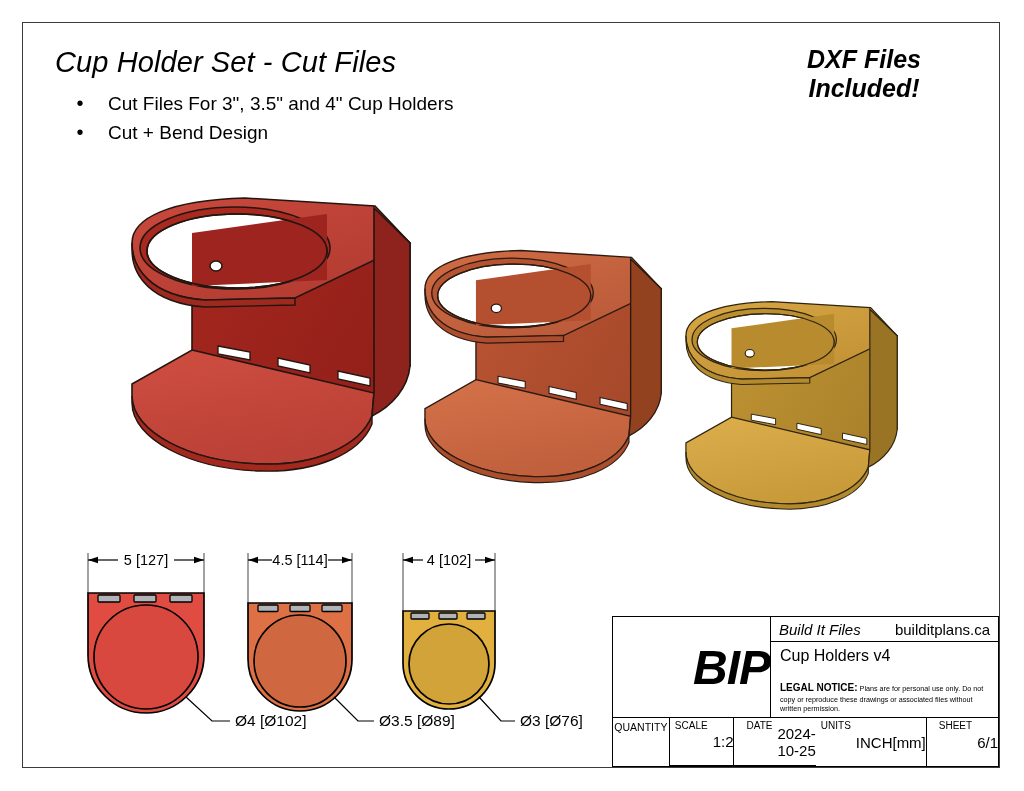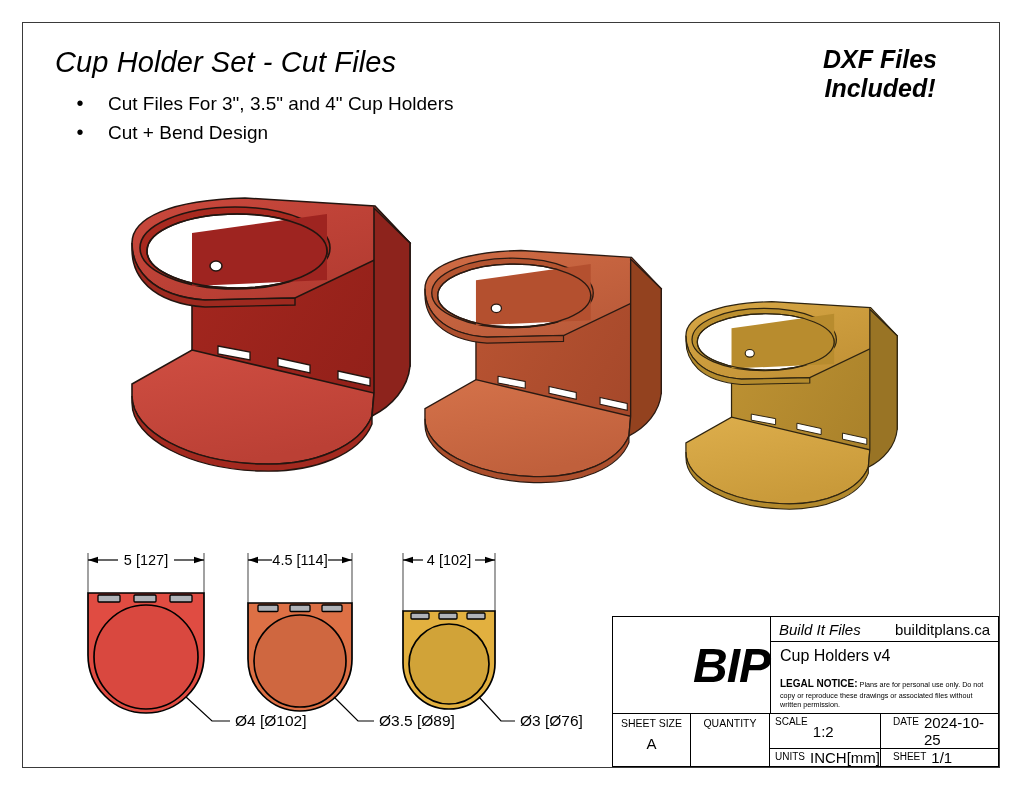--- a/index.html
+++ b/index.html
@@ -8,21 +8,21 @@
 
   #sheet{position:absolute;left:0;top:0;width:1024px;height:589px;background:#fff;}
 
   
   #frame{position:absolute;left:22px;top:22px;width:978px;height:746px;
          border:1.6px solid #3a3a3a;box-sizing:border-box;background:#fff;}
 
   
   #title-main{position:absolute;left:55px;top:46px;font-size:29px;font-style:italic;
               letter-spacing:.1px;white-space:nowrap;}
-  #dxf-note{position:absolute;right:24px;top:45px;width:240px;text-align:center;
+  #dxf-note{position:absolute;right:40px;top:45px;width:240px;text-align:center;
             font-size:25px;font-weight:bold;font-style:italic;line-height:1.16;}
   #dxf-note span{display:block;}
   #bullets{position:absolute;left:52px;top:92px;width:560px;}
   .bullet-row{display:flex;align-items:flex-start;height:29px;}
   .bullet-dot{width:56px;text-align:center;font-size:20px;line-height:22px;}
   .bullet-txt{font-size:19px;line-height:24px;white-space:nowrap;}
 
   
   .iso{position:absolute;}
   .iso svg{display:block;overflow:visible;}
@@ -49,21 +49,21 @@
   #tb-partwrap{flex:1;display:flex;flex-direction:column;padding:5px 9px 3px;box-sizing:border-box;}
   #tb-part{font-size:16px;}
   #tb-legal{margin-top:auto;font-size:7.2px;line-height:1.35;}
   #tb-legal b{font-size:10px;}
   #tb-lower{flex:1;display:flex;}
   .tb-cellL{width:78px;border-right:1.6px solid #000;display:flex;flex-direction:column;
             align-items:center;justify-content:flex-start;padding-top:3px;box-sizing:border-box;}
   .tb-cellL.q{width:79px;}
   .tb-hdr{font-size:10.5px;}
   .tb-valbig{font-size:15px;margin-top:6px;}
-  #tb-rightgrid{flex:1;display:flex;flex-direction:column;}
+  #tb-rightgrid{flex:1;display:flex;flex-direction:row;}
   .tb-grow{flex:1;display:flex;}
   .tb-grow.top{border-bottom:1.6px solid #000;}
   .tb-field{flex:1;display:flex;align-items:center;padding-left:5px;box-sizing:border-box;}
   .tb-field.sep{border-left:1.6px solid #000;padding-left:12px;}
   .tb-lbl{font-size:10px;align-self:flex-start;margin-top:2px;}
   .tb-val{font-size:15px;margin-left:5px;}
 </style>
 </head>
 <body>
 
@@ -274,24 +274,20 @@
         </div>
         <div id="tb-partwrap">
           <div id="tb-part">Cup Holders v4</div>
           <div id="tb-legal">
             <b>LEGAL NOTICE:</b><span> Plans are for personal use only. Do not copy or reproduce these drawings or associated files without written permission.</span>
           </div>
         </div>
       </div>
     </div>
     <div id="tb-lower">
-      <div class="tb-cellL">
-        <span class="tb-hdr">SHEET SIZE</span>
-        <span class="tb-valbig">A</span>
-      </div>
       <div class="tb-cellL q">
         <span class="tb-hdr">QUANTITY</span>
         <span class="tb-valbig"></span>
       </div>
       <div id="tb-rightgrid">
         <div class="tb-grow top">
           <div class="tb-field">
             <span class="tb-lbl">SCALE</span>
             <span class="tb-val">1:2</span>
           </div>
@@ -300,19 +296,19 @@
             <span class="tb-val">2024-10-25</span>
           </div>
         </div>
         <div class="tb-grow">
           <div class="tb-field">
             <span class="tb-lbl">UNITS</span>
             <span class="tb-val">INCH[mm]</span>
           </div>
           <div class="tb-field sep">
             <span class="tb-lbl">SHEET</span>
-            <span class="tb-val">1/1</span>
+            <span class="tb-val">6/1</span>
           </div>
         </div>
       </div>
     </div>
   </div>
 </div>
 
 </body></html>

